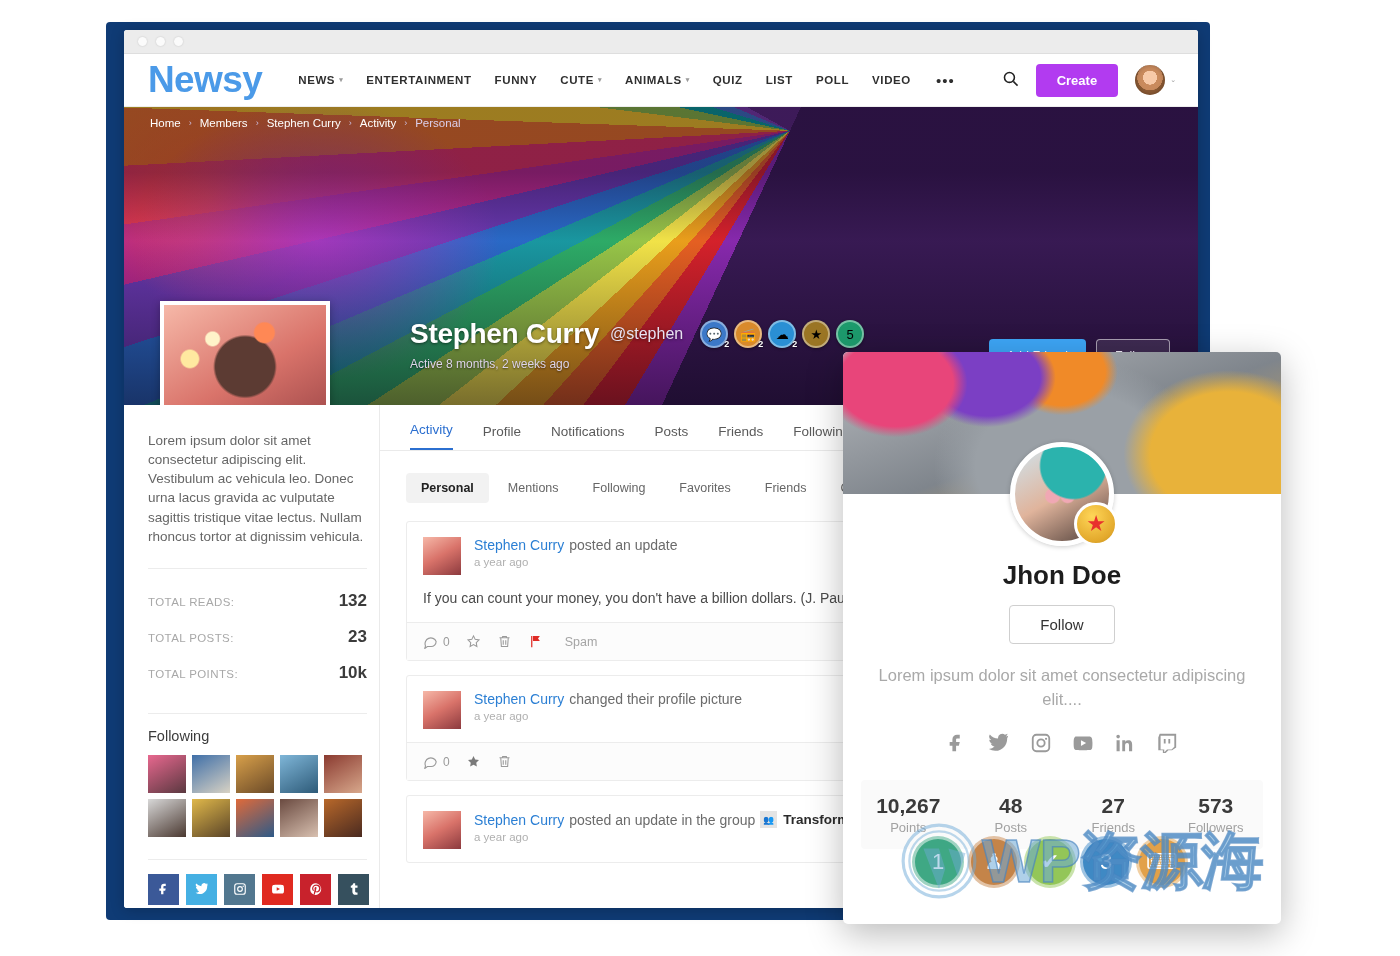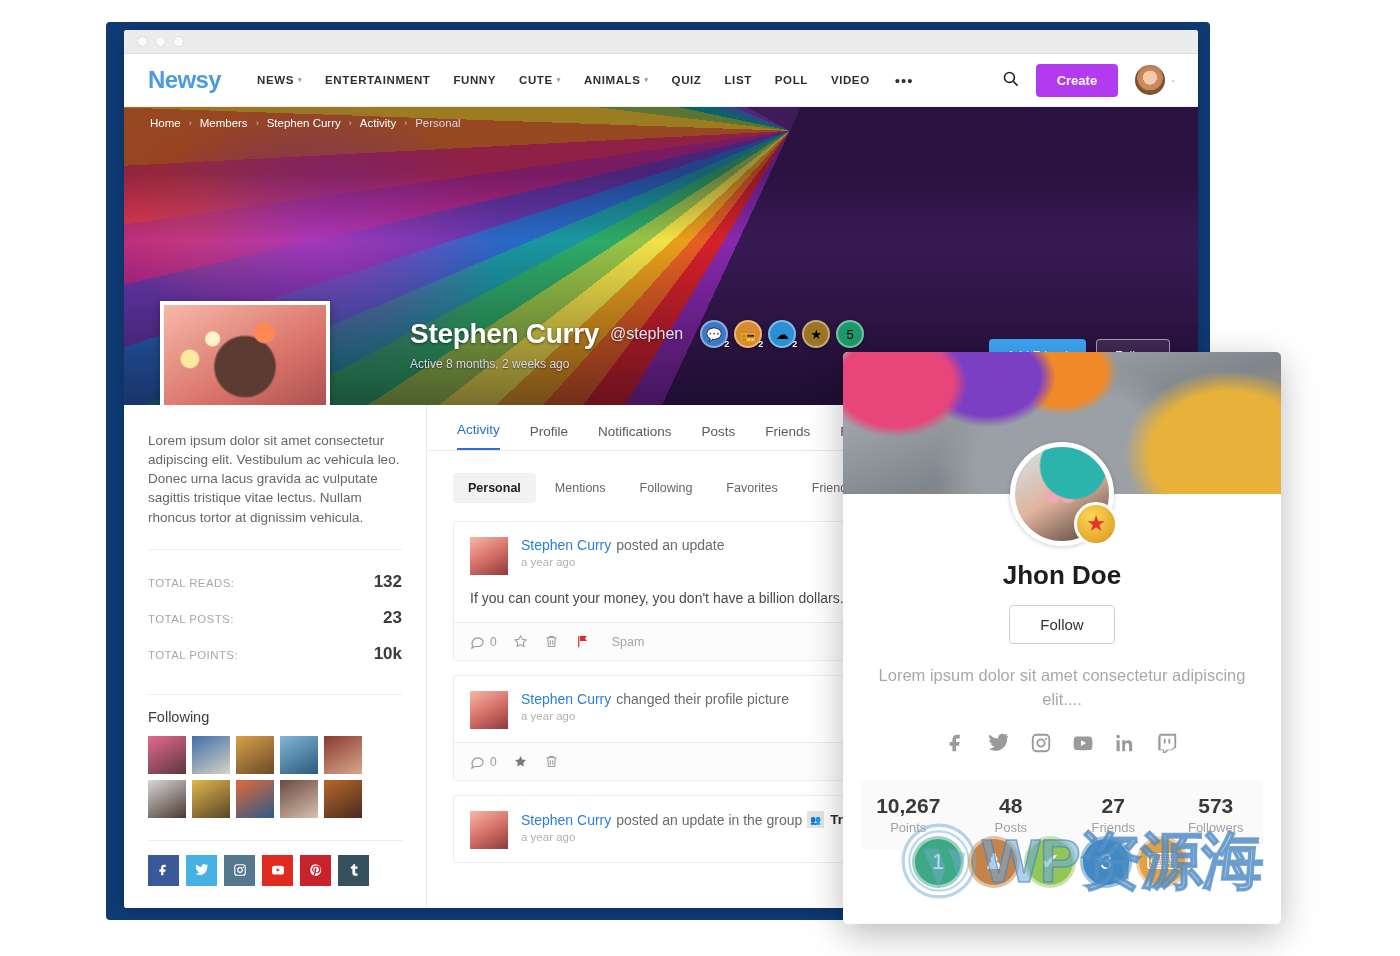--- a/index.html
+++ b/index.html
@@ -41,21 +41,21 @@
 
   
   .sitenav {
     height: 53px;
     background: #ffffff;
     display: flex; align-items: center;
     padding: 0 22px 0 24px;
     border-bottom: 1px solid #eee;
   }
   .logo {
-    font-size: 24px; font-weight: bold; color: #4b9ae8;
+    font-size: 37px; font-weight: bold; color: #4b9ae8;
     letter-spacing: -.6px; margin-right: 36px;
   }
   .menu { display: flex; align-items: center; gap: 23px; flex: 1; }
   .menu-item {
     font-size: 11.5px; font-weight: bold; color: #2f2f2f;
     letter-spacing: .6px; cursor: pointer; white-space: nowrap;
     display: flex; align-items: center; gap: 4px;
   }
   .caret { font-size: 7px; color: #9b9b9b; }
   .menu-dots { font-size: 15px; color: #2f2f2f; letter-spacing: 1px;
@@ -152,21 +152,21 @@
     font-size: 12.5px; padding: 9px 18px; border-radius: 4px; cursor: pointer;
   }
   .btn-follow {
     background: rgba(255,255,255,.10); color: #f0eaf7;
     border: 1px solid rgba(255,255,255,.55);
     font-size: 12.5px; padding: 9px 18px; border-radius: 4px; cursor: pointer;
   }
 
   
   .page { display: flex; background: #fff; height: 503px; }
-  .sidebar { width: 303px; border-right: 1px solid #eaeaea; padding: 26px 24px 0 24px; }
+  .sidebar { width: 256px; border-right: 1px solid #eaeaea; padding: 26px 12px 0 24px; }
   .bio { font-size: 13.5px; color: #666; line-height: 1.42; }
   .hr { height: 1px; background: #ececec; margin: 22px 0 14px; }
   .stat-row {
     display: flex; justify-content: space-between; align-items: baseline;
     padding: 8px 0;
     text-align: right;
   }
   .stat-label { font-size: 11.5px; color: #a8a8a8; letter-spacing: .4px; }
   .stat-val { font-size: 17px; font-weight: bold; color: #3b3b3b; }
   .sec-title { font-size: 14.5px; color: #3b3b3b; margin: 12px 0 11px; }

